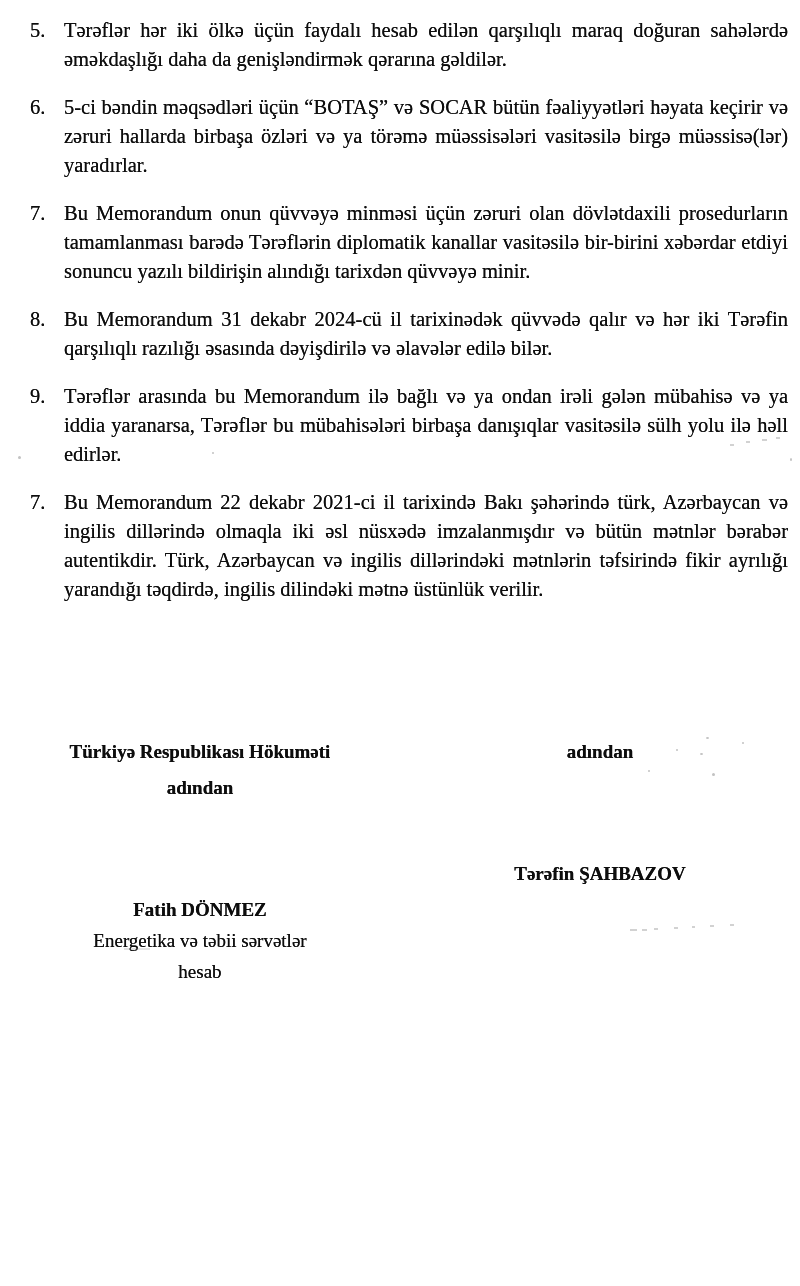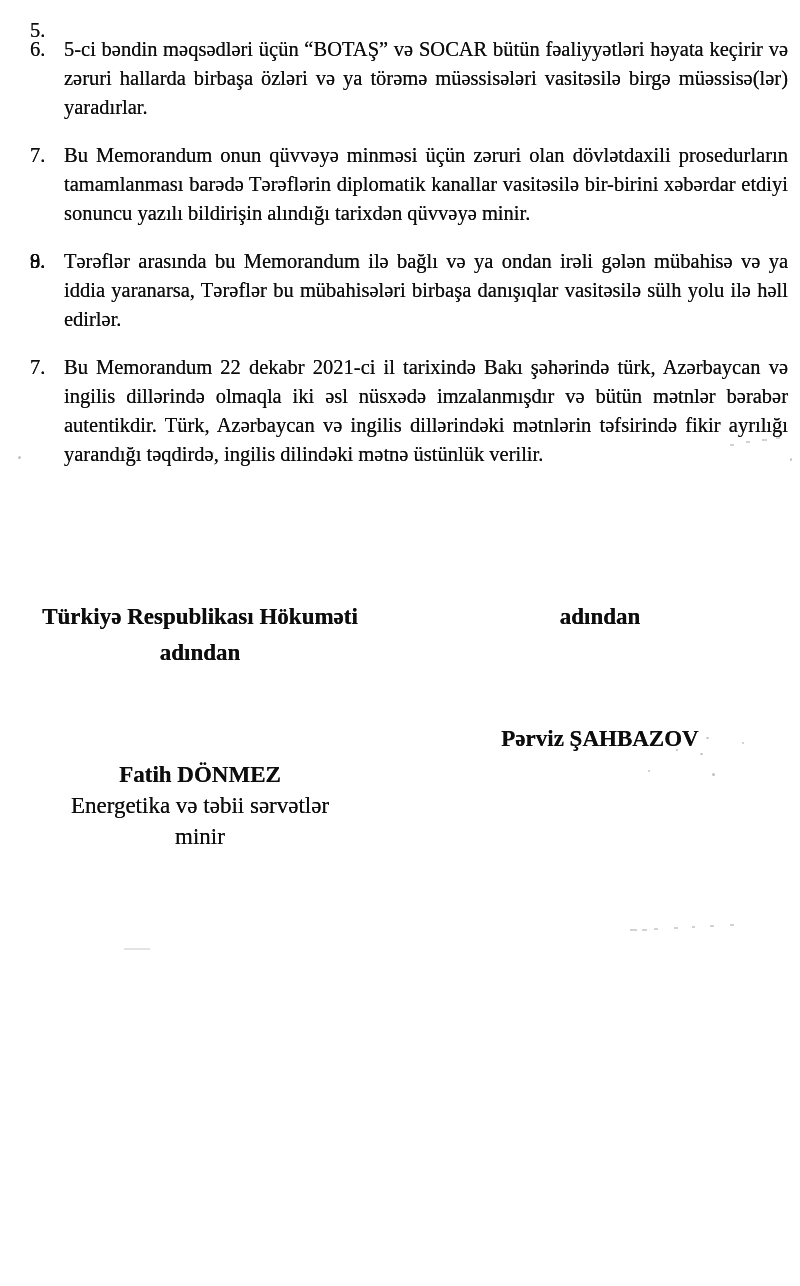--- a/index.html
+++ b/index.html
@@ -36,21 +36,21 @@
     top: 0;
     text-align: left;
   }
   .signatures {
     display: flex;
     margin-top: 130px;
   }
   .sig-col {
     width: 50%;
     text-align: center;
-    font-size: 23px;
+    font-size: 19px;
     text-shadow: 0 0 0.45px rgba(10,10,10,0.85);
   }
   .sig-head {
     font-weight: bold;
     line-height: 36px;
   }
   .sig-name {
     font-weight: bold;
     margin-top: 88px;
     line-height: 31px;
@@ -71,53 +71,55 @@
   }
 </style>
 </head>
 <body>
 
 <div class="page">
 
   <ol class="clauses">
     <li class="clause">
       <span class="num">5.</span>
+      <span class="text">Tərəflər hər iki ölkə üçün faydalı hesab edilən qarşılıqlı maraq doğuran sahələrdə əməkdaşlığı daha da genişləndirmək qərarına gəldilər.</span>
     </li>
     <li class="clause">
       <span class="num">6.</span>
       <span class="text">5-ci bəndin məqsədləri üçün “BOTAŞ” və SOCAR bütün fəaliyyətləri həyata keçirir və zəruri hallarda birbaşa özləri və ya törəmə müəssisələri vasitəsilə birgə müəssisə(lər) yaradırlar.</span>
     </li>
     <li class="clause">
       <span class="num">7.</span>
       <span class="text">Bu Memorandum onun qüvvəyə minməsi üçün zəruri olan dövlətdaxili prosedurların tamamlanması barədə Tərəflərin diplomatik kanallar vasitəsilə bir-birini xəbərdar etdiyi sonuncu yazılı bildirişin alındığı tarixdən qüvvəyə minir.</span>
     </li>
     <li class="clause">
       <span class="num">8.</span>
+      <span class="text">Bu Memorandum 31 dekabr 2024-cü il tarixinədək qüvvədə qalır və hər iki Tərəfin qarşılıqlı razılığı əsasında dəyişdirilə və əlavələr edilə bilər.</span>
     </li>
     <li class="clause">
       <span class="num">9.</span>
       <span class="text">Tərəflər arasında bu Memorandum ilə bağlı və ya ondan irəli gələn mübahisə və ya iddia yaranarsa, Tərəflər bu mübahisələri birbaşa danışıqlar vasitəsilə sülh yolu ilə həll edirlər.</span>
     </li>
     <li class="clause">
       <span class="num">7.</span>
       <span class="text">Bu Memorandum 22 dekabr 2021-ci il tarixində Bakı şəhərində türk, Azərbaycan və ingilis dillərində olmaqla iki əsl nüsxədə imzalanmışdır və bütün mətnlər bərabər autentikdir. Türk, Azərbaycan və ingilis dillərindəki mətnlərin təfsirində fikir ayrılığı yarandığı təqdirdə, ingilis dilindəki mətnə üstünlük verilir.</span>
     </li>
   </ol>
 
   <section class="signatures">
     <div class="sig-col">
       <div class="sig-head">Türkiyə Respublikası Hökuməti</div>
       <div class="sig-head">adından</div>
       <div class="sig-name">Fatih DÖNMEZ</div>
       <div class="sig-title">Energetika və təbii sərvətlər</div>
-      <div class="sig-title">minir</div>
+      <div class="sig-title">hesab</div>
     </div>
     <div class="sig-col">
       <div class="sig-head">adından</div>
-      <div class="sig-name">Pərviz ŞAHBAZOV</div>
+      <div class="sig-name">Tərəfin ŞAHBAZOV</div>
     </div>
   </section>
 
   <div class="speck" style="left:18px; top:456px; width:3px; height:3px;"></div>
   <div class="speck" style="left:212px; top:452px; width:2px; height:2px;"></div>
   <div class="speck dash" style="left:730px; top:444px; width:4px; height:2px;"></div>
   <div class="speck dash" style="left:746px; top:441px; width:4px; height:2px;"></div>
   <div class="speck dash" style="left:762px; top:439px; width:5px; height:2px;"></div>
   <div class="speck dash" style="left:776px; top:437px; width:4px; height:2px;"></div>
   <div class="speck" style="left:790px; top:458px; width:2px; height:3px;"></div>

